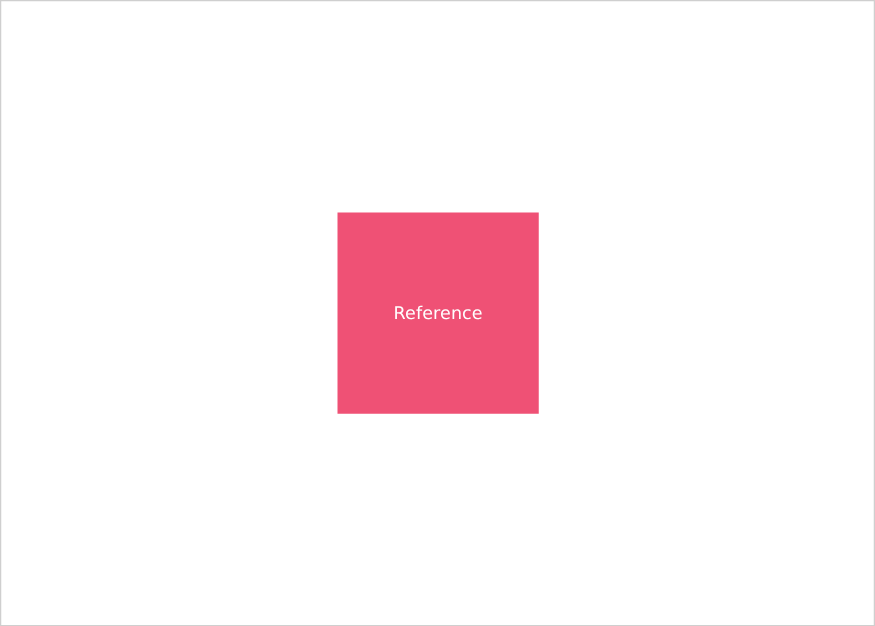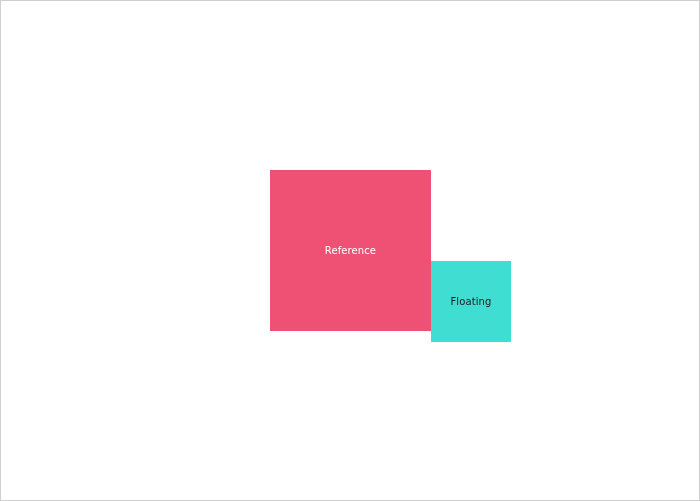--- a/index.html
+++ b/index.html
@@ -22,21 +22,21 @@
   }
   .rect {
     position: absolute;
     display: flex;
     align-items: center;
     justify-content: center;
     box-sizing: border-box;
   }
   .rect-label {
     font-family: "DejaVu Sans", "Liberation Sans", sans-serif;
-    font-size: 10px;
+    font-size: 14px;
     line-height: 1;
     white-space: nowrap;
     letter-spacing: 0.1px;
   }
   #reference-rect {
     left: 269px;
     top: 169px;
     width: 161px;
     height: 161px;
     background: #ef5175;
@@ -59,17 +59,14 @@
 </style>
 </head>
 <body>
 
 <div id="canvas" style="width: 698px; height: 499px; background: rgb(255, 255, 255); border-color: rgb(207, 207, 207);">
 
   <div class="rect" id="reference-rect" style="left: 269px; top: 169px; width: 161px; height: 161px; background: rgb(239, 81, 117);">
     <span class="rect-label" style="color: rgb(255, 255, 255);">Reference</span>
   </div>
 
-  <div class="rect" id="floating-rect" style="left: 430px; top: 260px; width: 80px; height: 81px; background: rgb(64, 221, 210);">
-    <span class="rect-label" style="color: rgb(28, 28, 28);">Floating</span>
-  </div>
 
 </div>
 
 </body></html>

